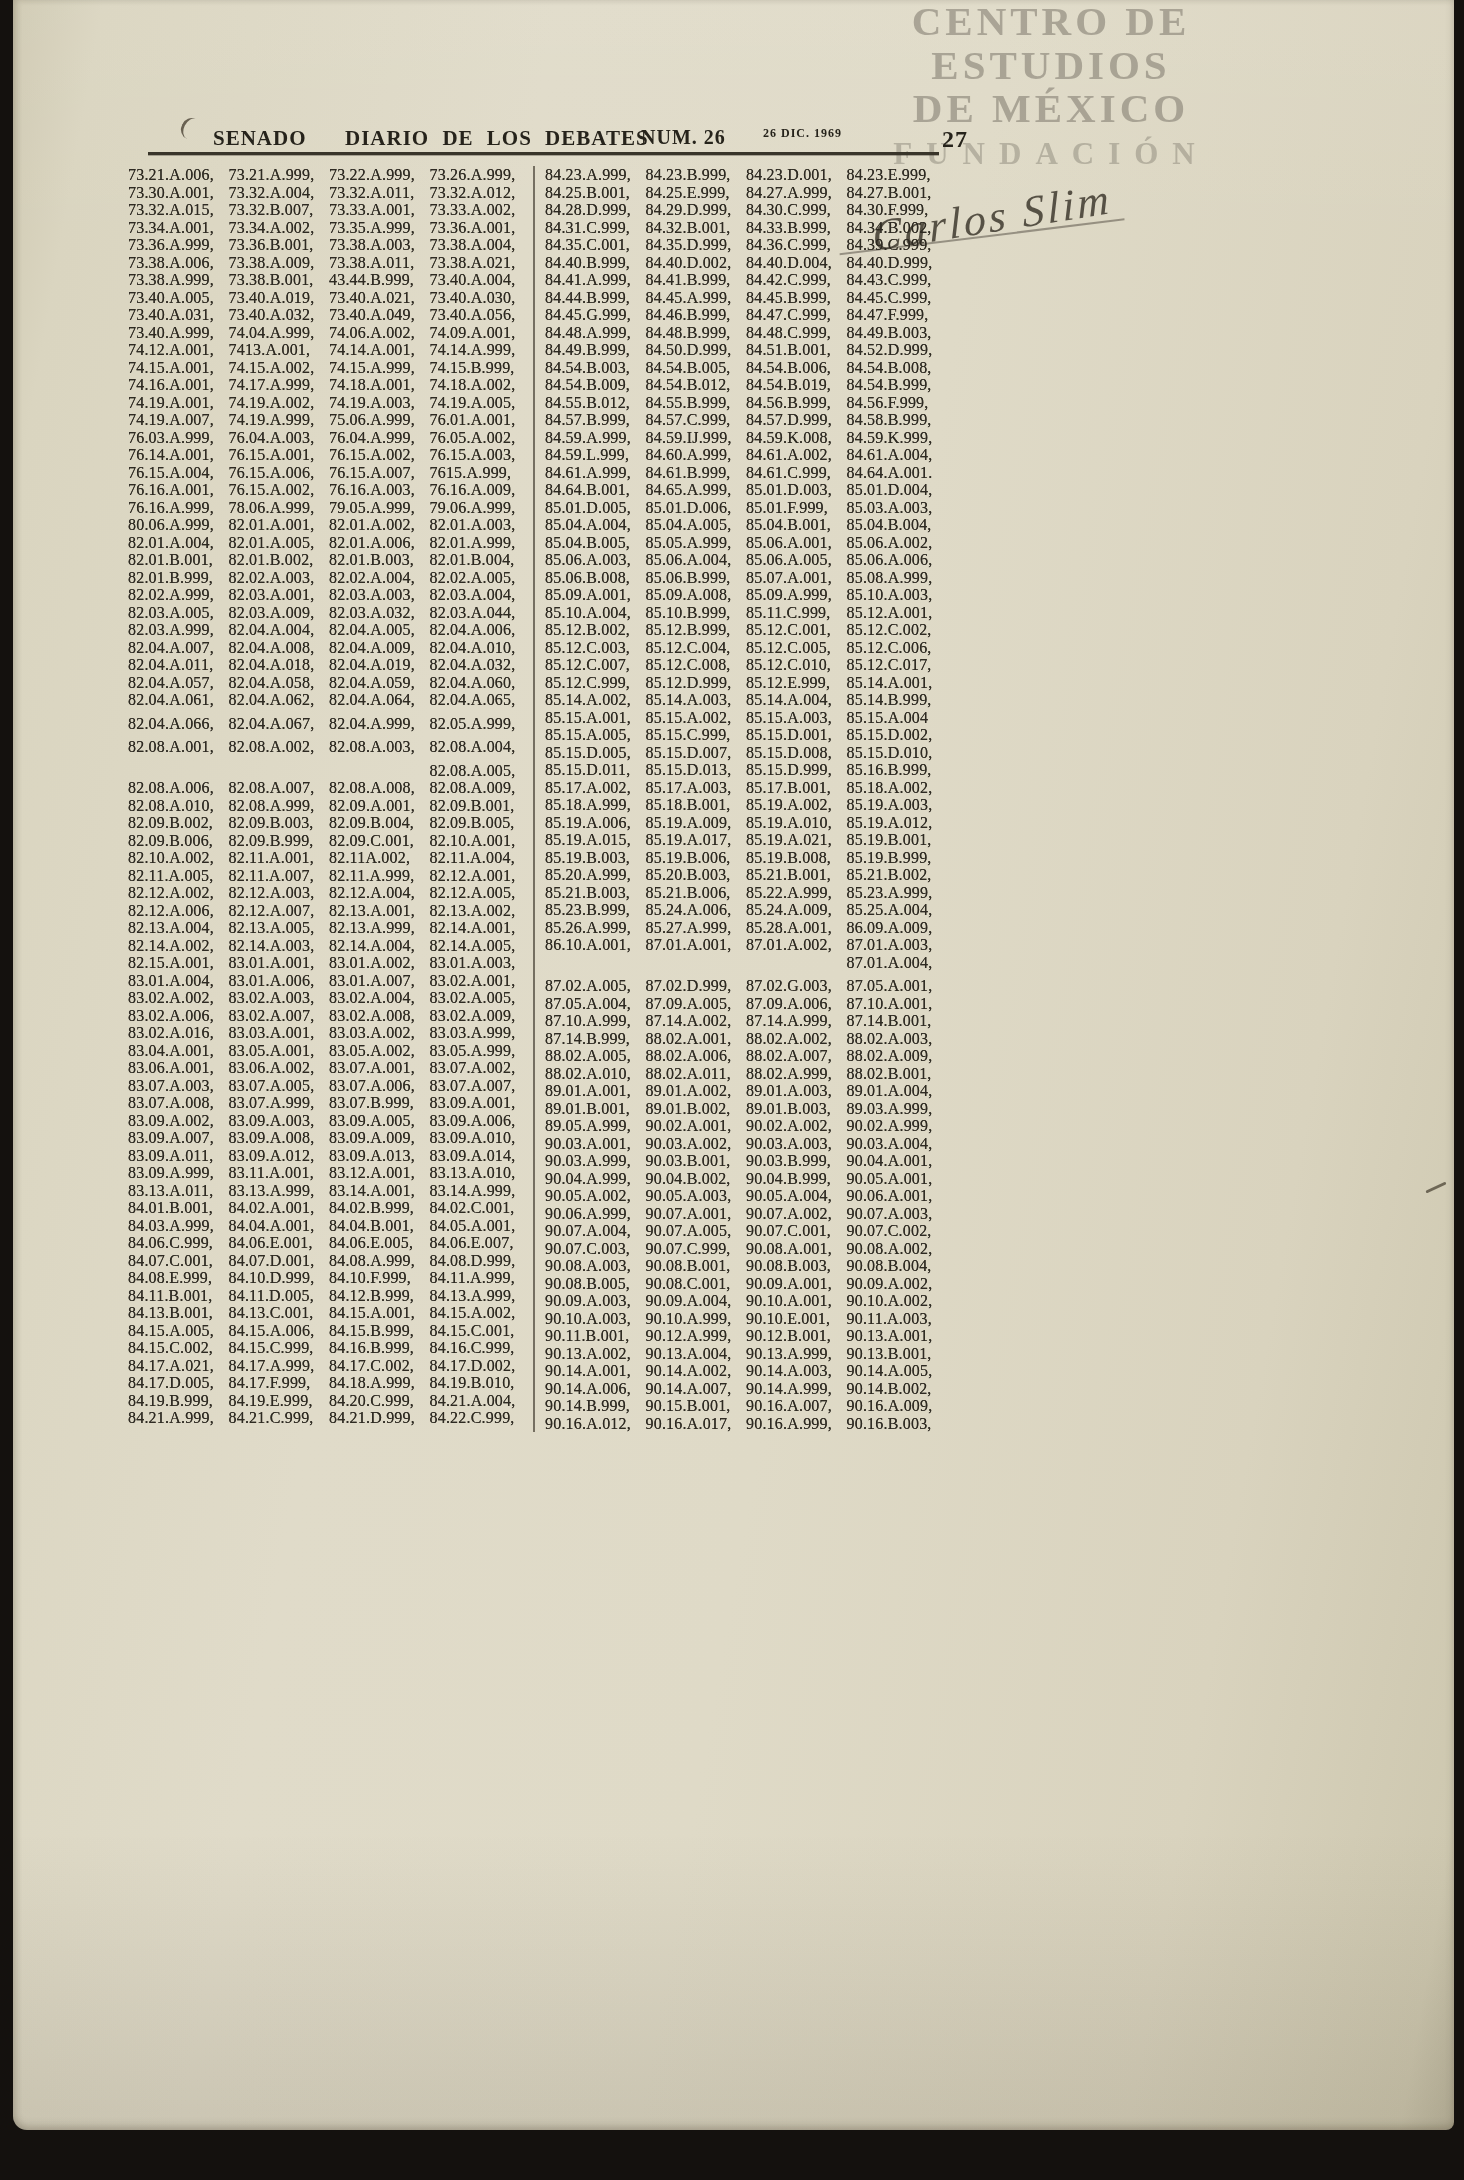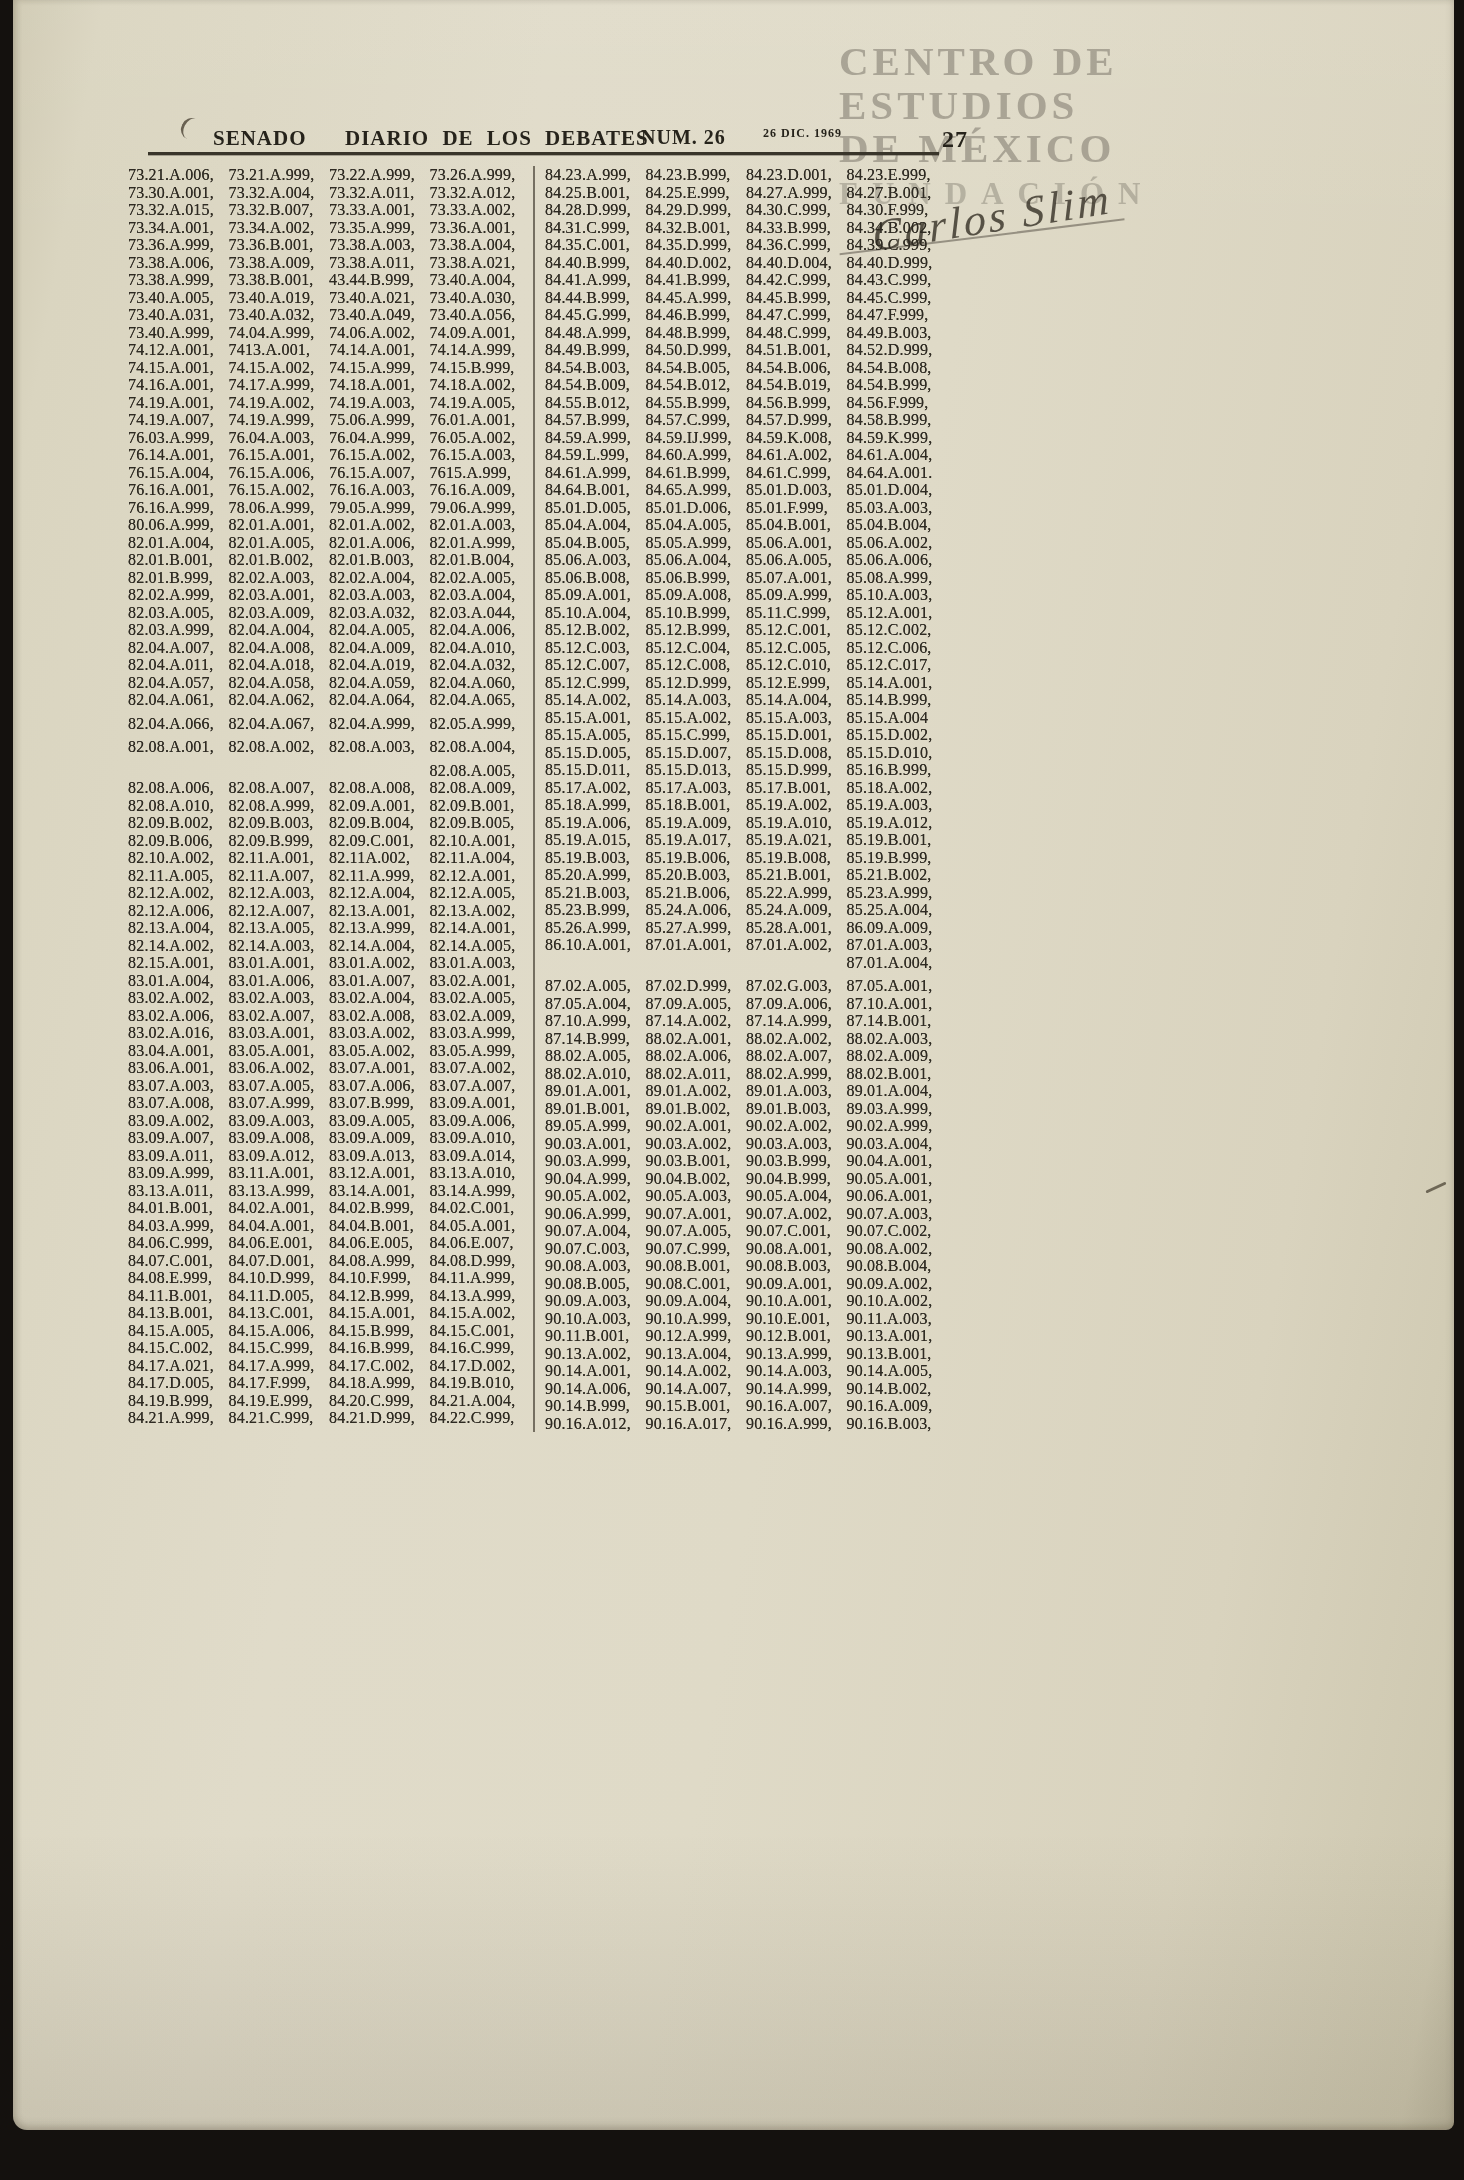--- a/index.html
+++ b/index.html
@@ -30,21 +30,21 @@
   .col{width:402px;}
   .col-right{margin-left:10px;}
   .divider{width:2px;background:rgba(60,54,42,.65);margin-left:3px;}
   .code-row{display:grid;grid-template-columns:1fr 1fr 1fr 1fr;line-height:17.5px;}
   .code-row.spacer{height:6px;}
   .code-cell{
     font-size:16px;color:#2e2a22;letter-spacing:.2px;white-space:nowrap;
     text-shadow:0 0 .5px rgba(46,42,34,.85);
   }
   
-  .watermark{position:absolute;left:826px;top:0;width:424px;text-align:left;pointer-events:none;margin-top:40px;}
+  .watermark{position:absolute;left:826px;top:0;width:424px;text-align:center;pointer-events:none;}
   .wm-line{font-size:41px;line-height:43.5px;color:rgba(118,114,102,.52);letter-spacing:4px;font-weight:bold;}
   .wm-foundation{margin-top:6px;font-size:31px;line-height:34px;color:rgba(130,126,114,.45);letter-spacing:14px;font-weight:bold;}
   .signature{
     position:absolute;left:858px;top:192px;font-size:44px;font-style:italic;
     color:rgba(62,56,46,.85);transform:rotate(-9deg) skewX(-6deg);
     white-space:nowrap;letter-spacing:3px;
   }
   .signature::after{
     content:"";position:absolute;left:-34px;right:-12px;bottom:7px;
     border-bottom:2px solid rgba(62,56,46,.45);transform:rotate(2deg);

